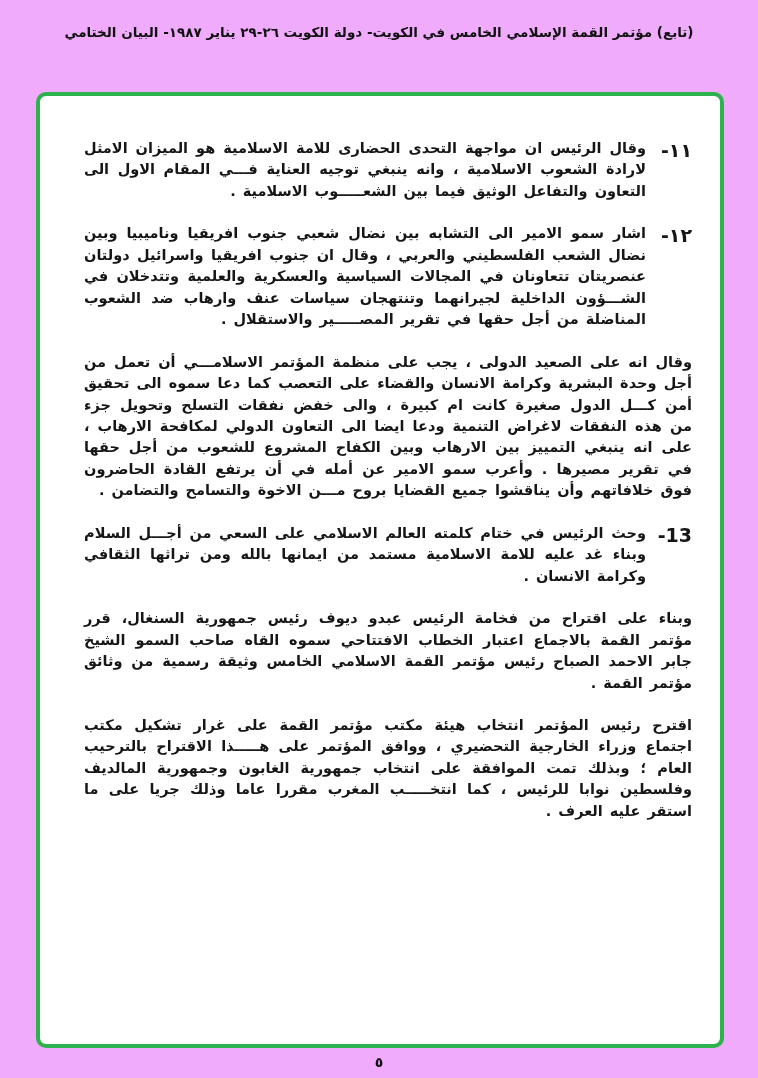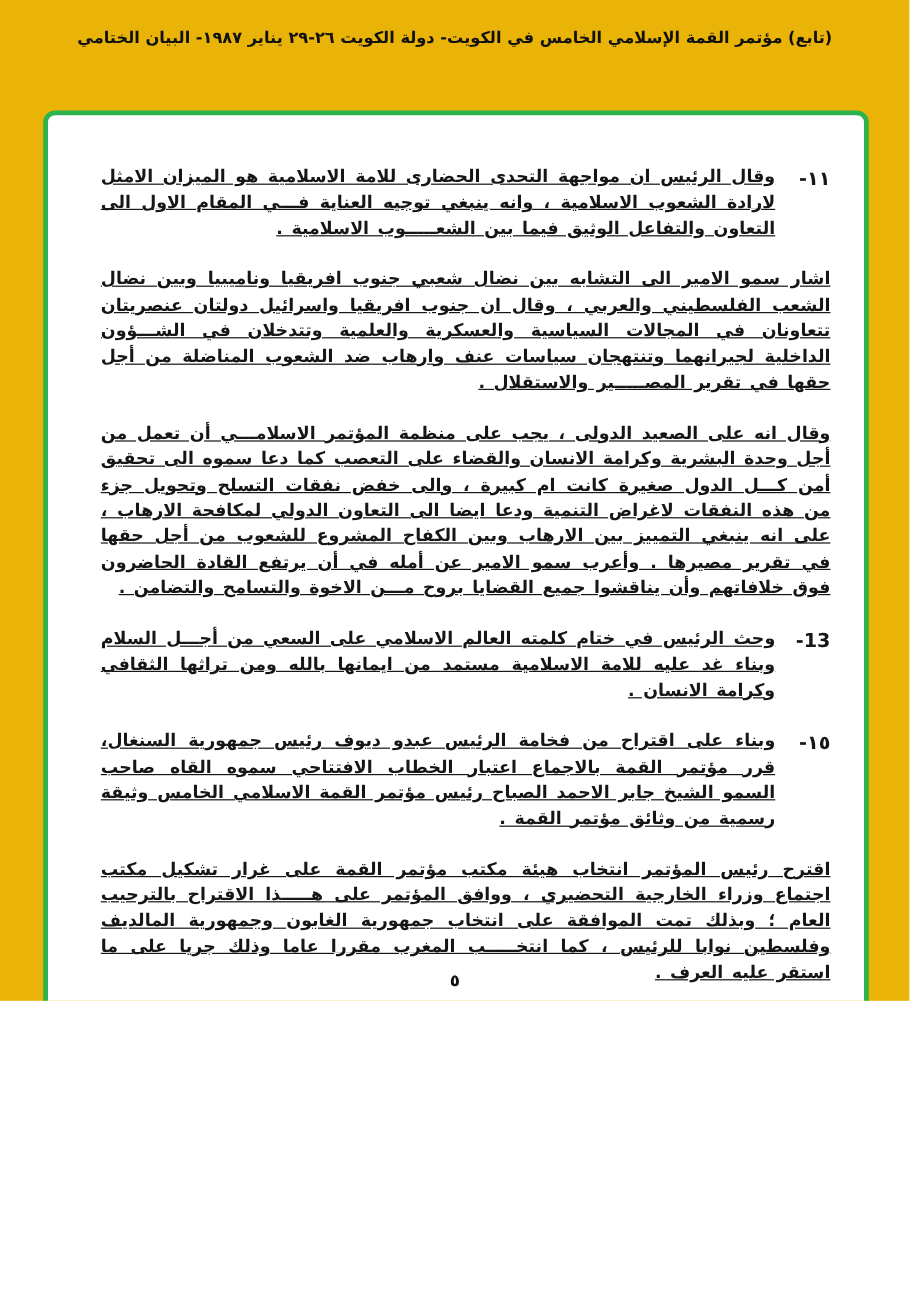--- a/index.html
+++ b/index.html
@@ -7,22 +7,22 @@
   body {
     font-family: "DejaVu Sans", sans-serif;
     width: 758px;
     height: 1078px;
     position: relative;
     direction: rtl;
   }
   .page {
     position: relative;
     width: 758px;
-    height: 834px;
-    background: #eab308;
+    height: 1078px;
+    background: #f0abfc;
     overflow: hidden;
   }
   .header {
     padding-top: 24px;
     text-align: center;
     color: #111111;
   }
   .header-title {
     font-size: 13.5px;
     font-weight: bold;
@@ -55,34 +55,33 @@
     flex-direction: column;
     gap: 21px;
   }
   .para {
     display: flex;
     direction: rtl;
     color: #161616;
   }
   .para-num {
     flex: 0 0 46px;
-    font-size: 16px;
+    font-size: 19px;
     font-weight: bold;
     padding-top: 1px;
     white-space: nowrap;
   }
   .para-text {
     flex: 1;
     font-size: 14.5px;
     font-weight: bold;
     line-height: 1.48;
     text-align: justify;
     text-align-last: right;
     word-spacing: 2px;
-    text-decoration: underline;
   }
   .page-number {
     position: absolute;
     bottom: 8px;
     left: 0;
     width: 100%;
     text-align: center;
     font-size: 14px;
     font-weight: bold;
     color: #111111;
@@ -100,34 +99,34 @@
   <div class="frame">
     <div class="frame-inner">
       <div class="paragraphs">
 
         <div class="para">
           <div class="para-num">١١-</div>
           <div class="para-text">وقال الرئيس ان مواجهة التحدى الحضارى للامة الاسلامية هو الميزان الامثل لارادة الشعوب الاسلامية ، وانه ينبغي توجيه العناية فـــي المقام الاول الى التعاون والتفاعل الوثيق فيما بين الشعـــــوب الاسلامية .</div>
         </div>
 
         <div class="para">
+          <div class="para-num">١٢-</div>
           <div class="para-text">اشار سمو الامير الى التشابه بين نضال شعبي جنوب افريقيا وناميبيا وبين نضال الشعب الفلسطيني والعربي ، وقال ان جنوب افريقيا واسرائيل دولتان عنصريتان تتعاونان في المجالات السياسية والعسكرية والعلمية وتتدخلان في الشـــؤون الداخلية لجيرانهما وتنتهجان سياسات عنف وارهاب ضد الشعوب المناضلة من أجل حقها في تقرير المصـــــير والاستقلال .</div>
         </div>
 
         <div class="para">
           <div class="para-text">وقال انه على الصعيد الدولى ، يجب على منظمة المؤتمر الاسلامـــي أن تعمل من أجل وحدة البشرية وكرامة الانسان والقضاء على التعصب كما دعا سموه الى تحقيق أمن كـــل الدول صغيرة كانت ام كبيرة ، والى خفض نفقات التسلح وتحويل جزء من هذه النفقات لاغراض التنمية ودعا ايضا الى التعاون الدولي لمكافحة الارهاب ، على انه ينبغي التمييز بين الارهاب وبين الكفاح المشروع للشعوب من أجل حقها في تقرير مصيرها . وأعرب سمو الامير عن أمله في أن يرتفع القادة الحاضرون فوق خلافاتهم وأن يناقشوا جميع القضايا بروح مـــن الاخوة والتسامح والتضامن .</div>
         </div>
 
         <div class="para">
           <div class="para-num">13-</div>
           <div class="para-text">وحث الرئيس في ختام كلمته العالم الاسلامي على السعي من أجـــل السلام وبناء غد عليه للامة الاسلامية مستمد من ايمانها بالله ومن تراثها الثقافي وكرامة الانسان .</div>
         </div>
 
         <div class="para">
-          <div class="para-num">١٥-</div>
           <div class="para-text">وبناء على اقتراح من فخامة الرئيس عبدو ديوف رئيس جمهورية السنغال، قرر مؤتمر القمة بالاجماع اعتبار الخطاب الافتتاحي سموه القاه صاحب السمو الشيخ جابر الاحمد الصباح رئيس مؤتمر القمة الاسلامي الخامس وثيقة رسمية من وثائق مؤتمر القمة .</div>
         </div>
 
         <div class="para">
           <div class="para-text">اقترح رئيس المؤتمر انتخاب هيئة مكتب مؤتمر القمة على غرار تشكيل مكتب اجتماع وزراء الخارجية التحضيري ، ووافق المؤتمر على هـــــذا الاقتراح بالترحيب العام ؛ وبذلك تمت الموافقة على انتخاب جمهورية الغابون وجمهورية المالديف وفلسطين نوابا للرئيس ، كما انتخـــــب المغرب مقررا عاما وذلك جريا على ما استقر عليه العرف .</div>
         </div>
 
       </div>
     </div>
   </div>

